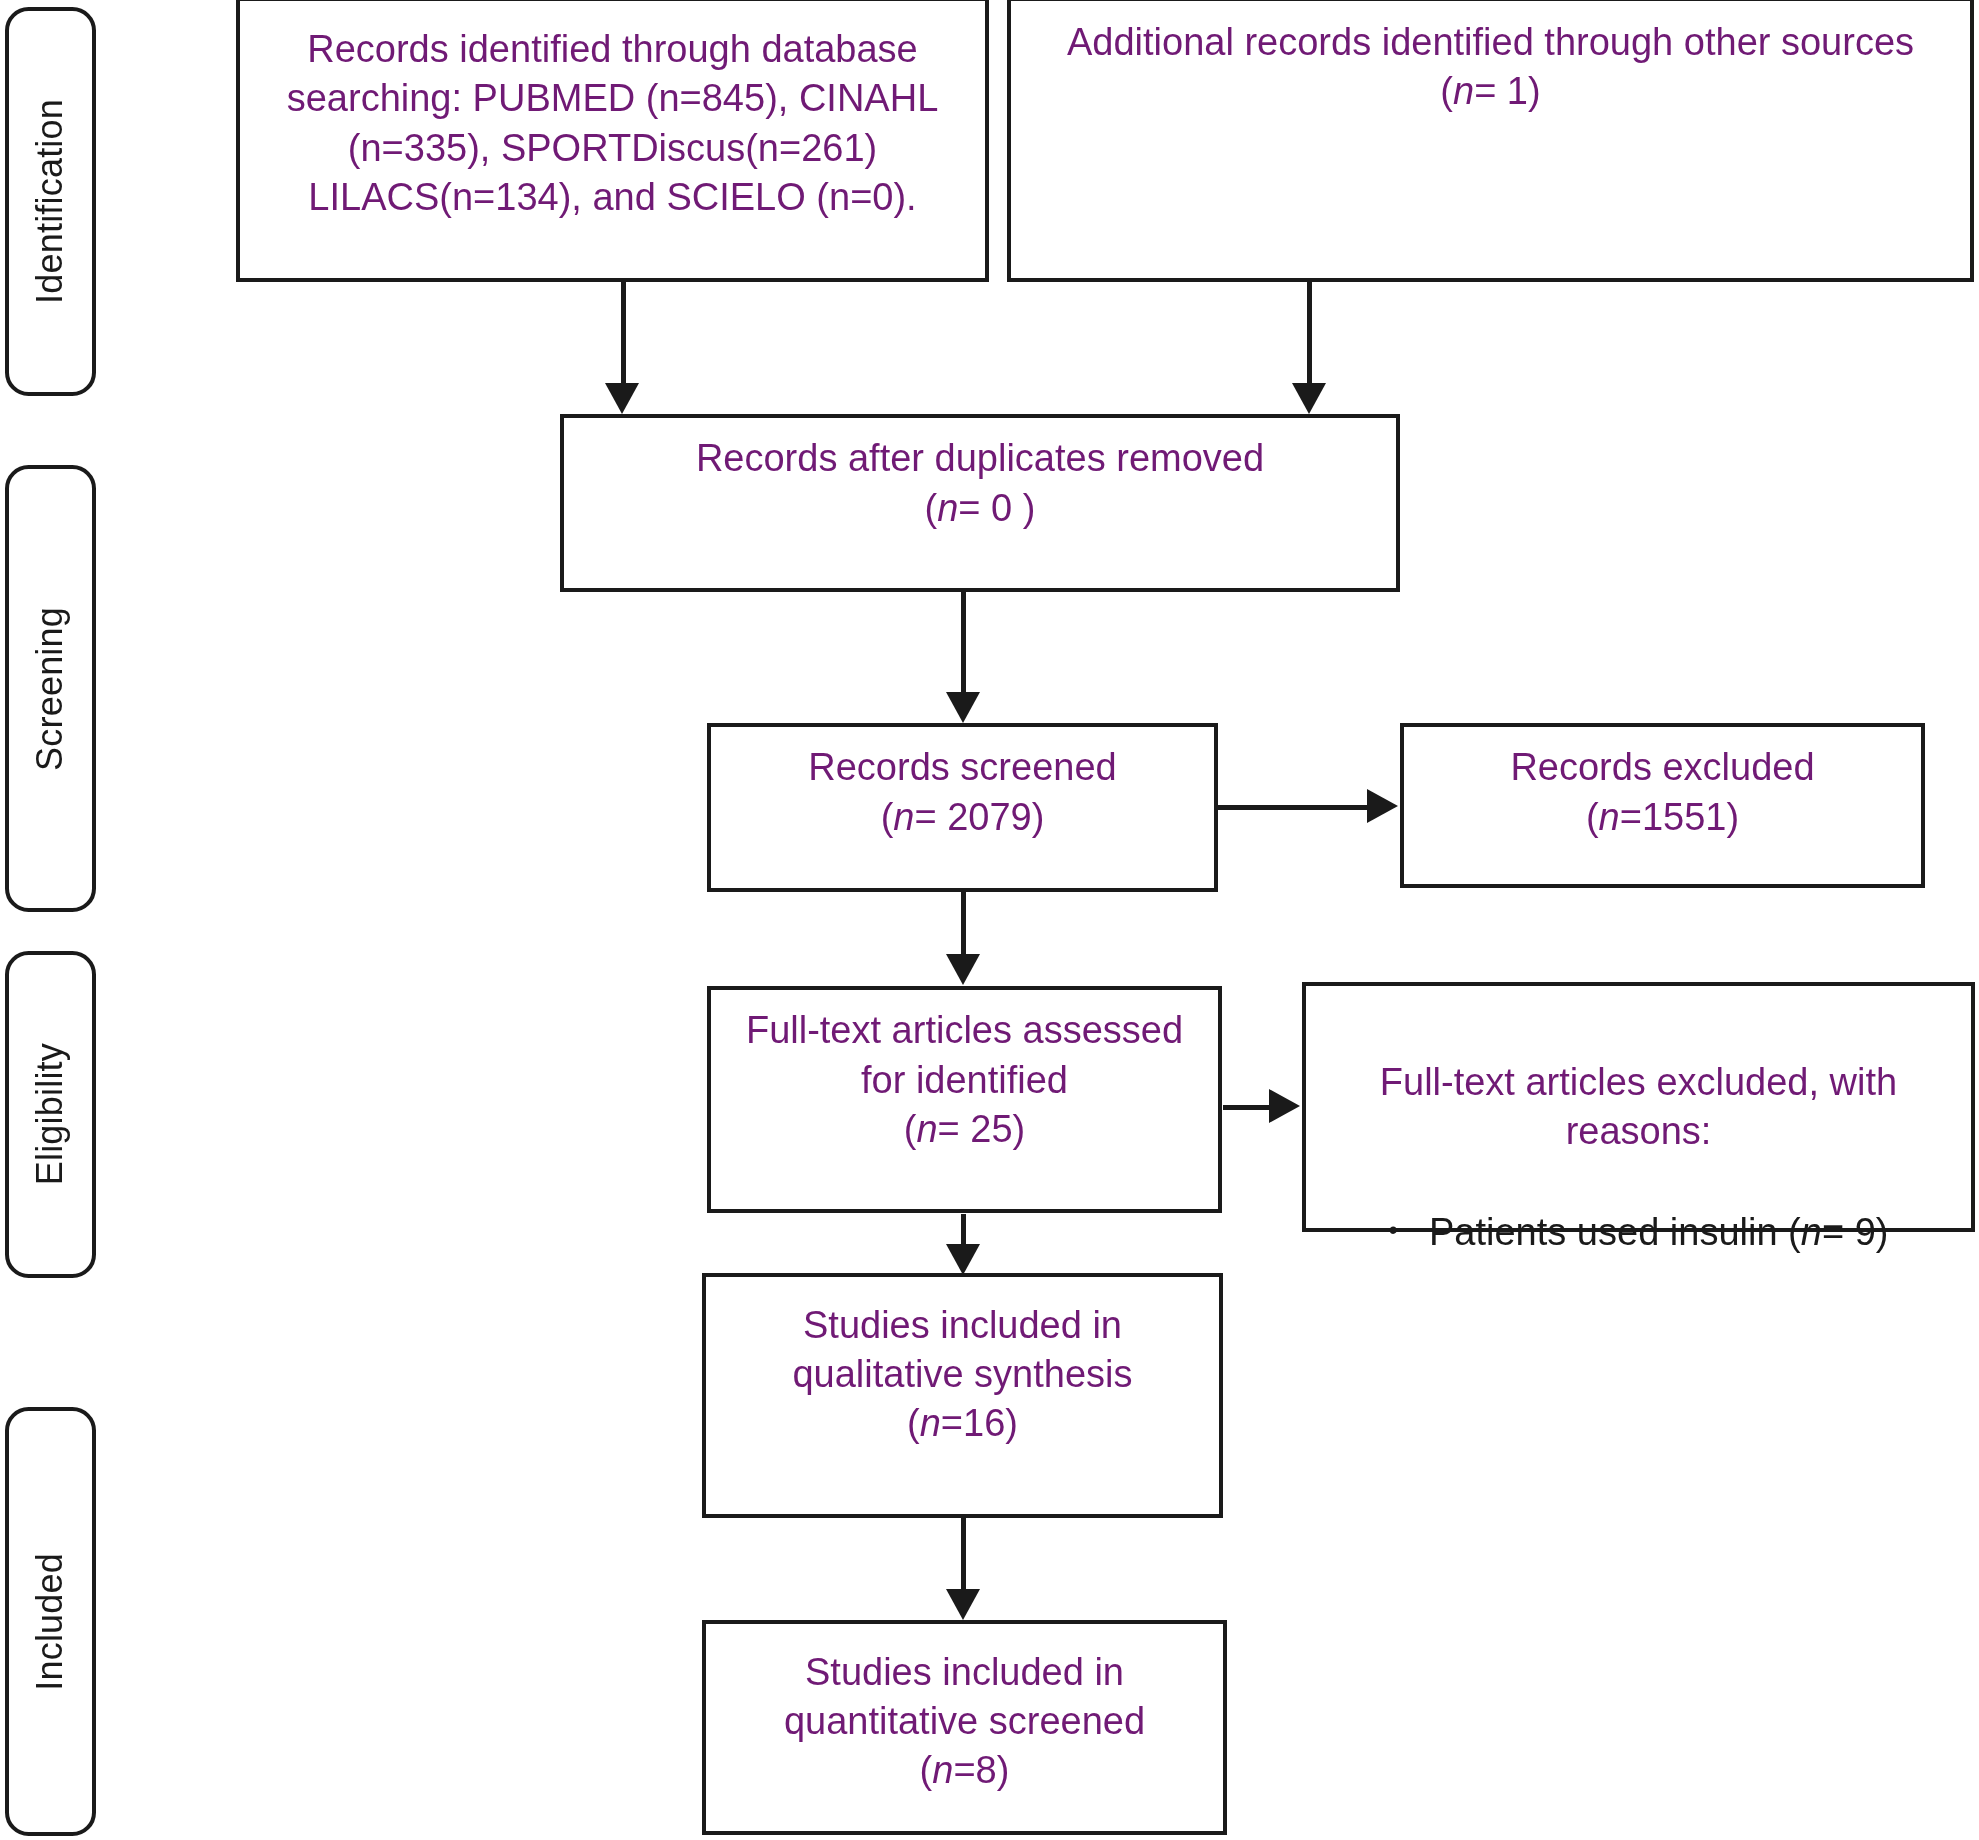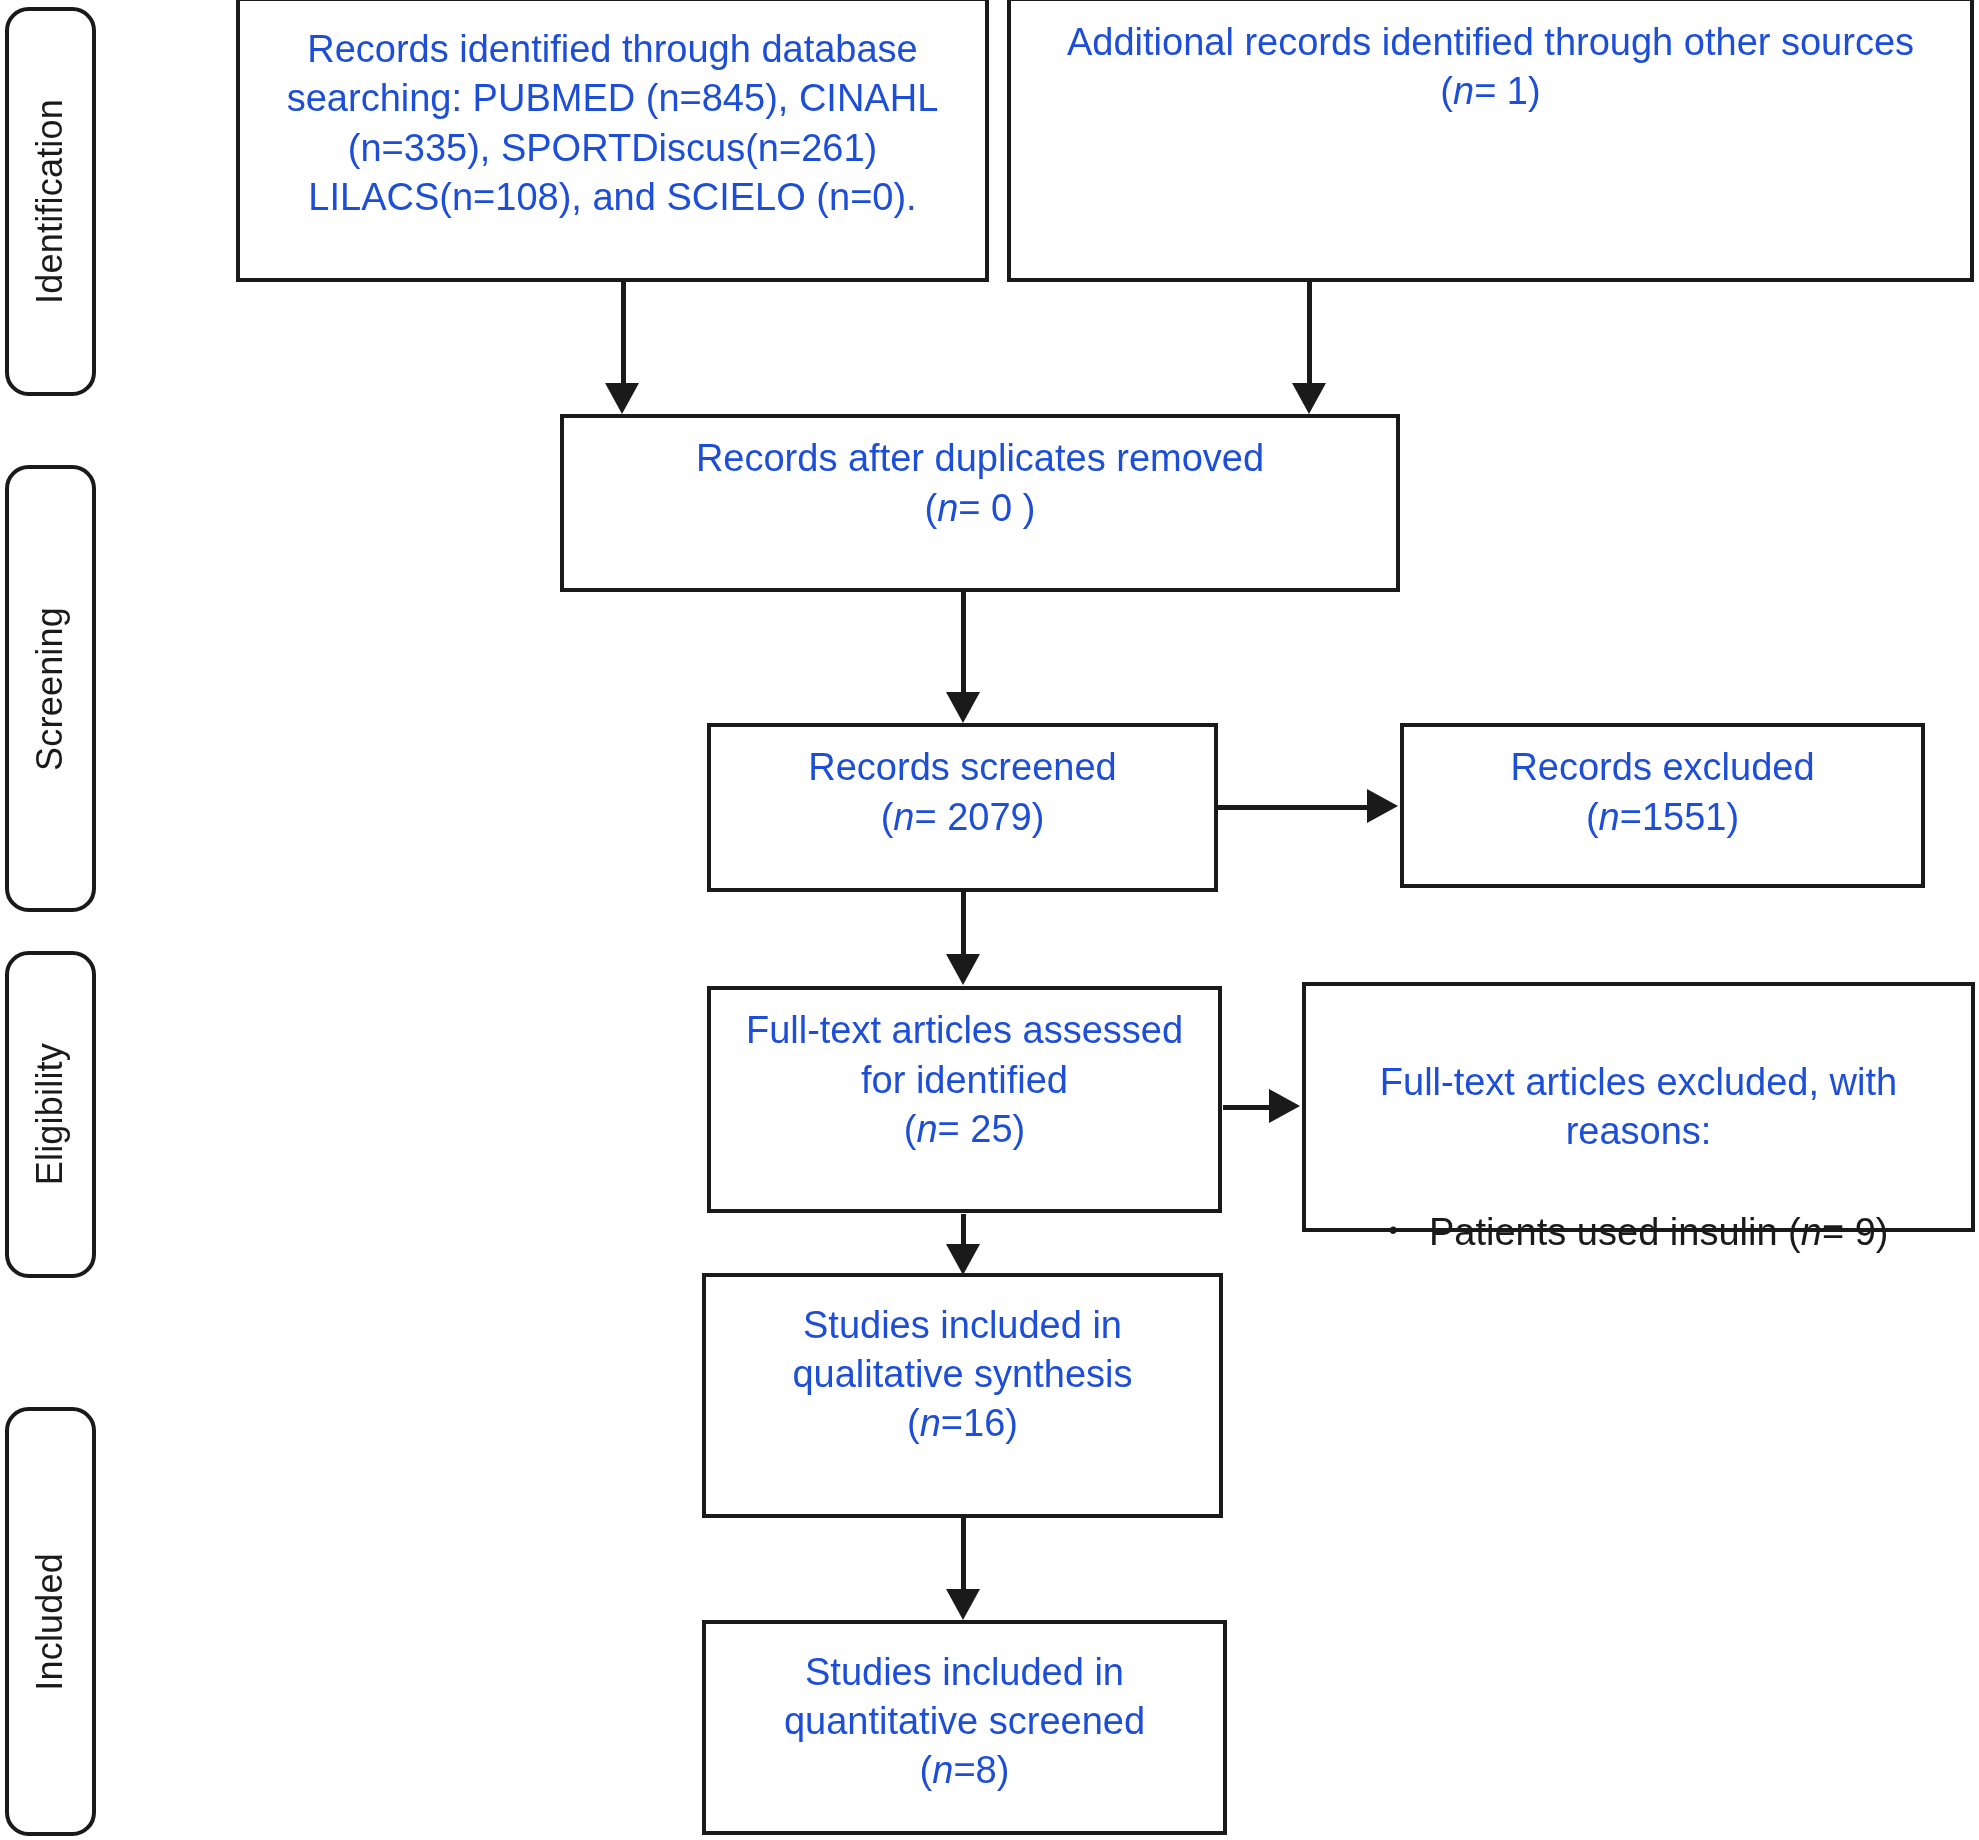--- a/index.html
+++ b/index.html
@@ -44,21 +44,21 @@
     display: flex;
     flex-direction: column;
     align-items: center;
     padding-top: 23.6px;
     text-align: center;
   }
   .box .line {
     font-size: 38px;
     line-height: 1.30;
     white-space: pre;
-    color: #1d4ed8;
+    color: #701a75;
   }
   .box .line i { font-style: italic; }
   .box.top-pad-sm { padding-top: 16.4px; }
   .box.top-pad-lg { padding-top: 72px; }
   .bullet-row {
     display: flex;
     align-items: baseline;
     gap: 31px;
     margin-top: 51px;
     font-size: 38px;
@@ -113,21 +113,21 @@
   </div>
 
   <div class="phase" style="left:4.5px; top:1407px; width:91px; height:429px;">
     <span class="phase-label">Included</span>
   </div>
 
   <div class="box" style="left:236px; top:-2.7px; width:753px; height:285px;">
     <div class="line">Records identified through database</div>
     <div class="line">searching: PUBMED (n=845), CINAHL</div>
     <div class="line">(n=335), SPORTDiscus(n=261)</div>
-    <div class="line">LILACS(n=108), and SCIELO (n=0).</div>
+    <div class="line">LILACS(n=134), and SCIELO (n=0).</div>
   </div>
 
   <div class="box top-pad-sm" style="left:1007px; top:-2.7px; width:967px; height:285px;">
     <div class="line">Additional records identified through other sources</div>
     <div class="line"><span>(</span><i>n</i><span>= 1)</span></div>
   </div>
 
   <div class="vline" style="left:621px; top:282px; height:103px;"></div>
   <div class="arrow-down" style="left:605px; top:383px;"></div>
 

